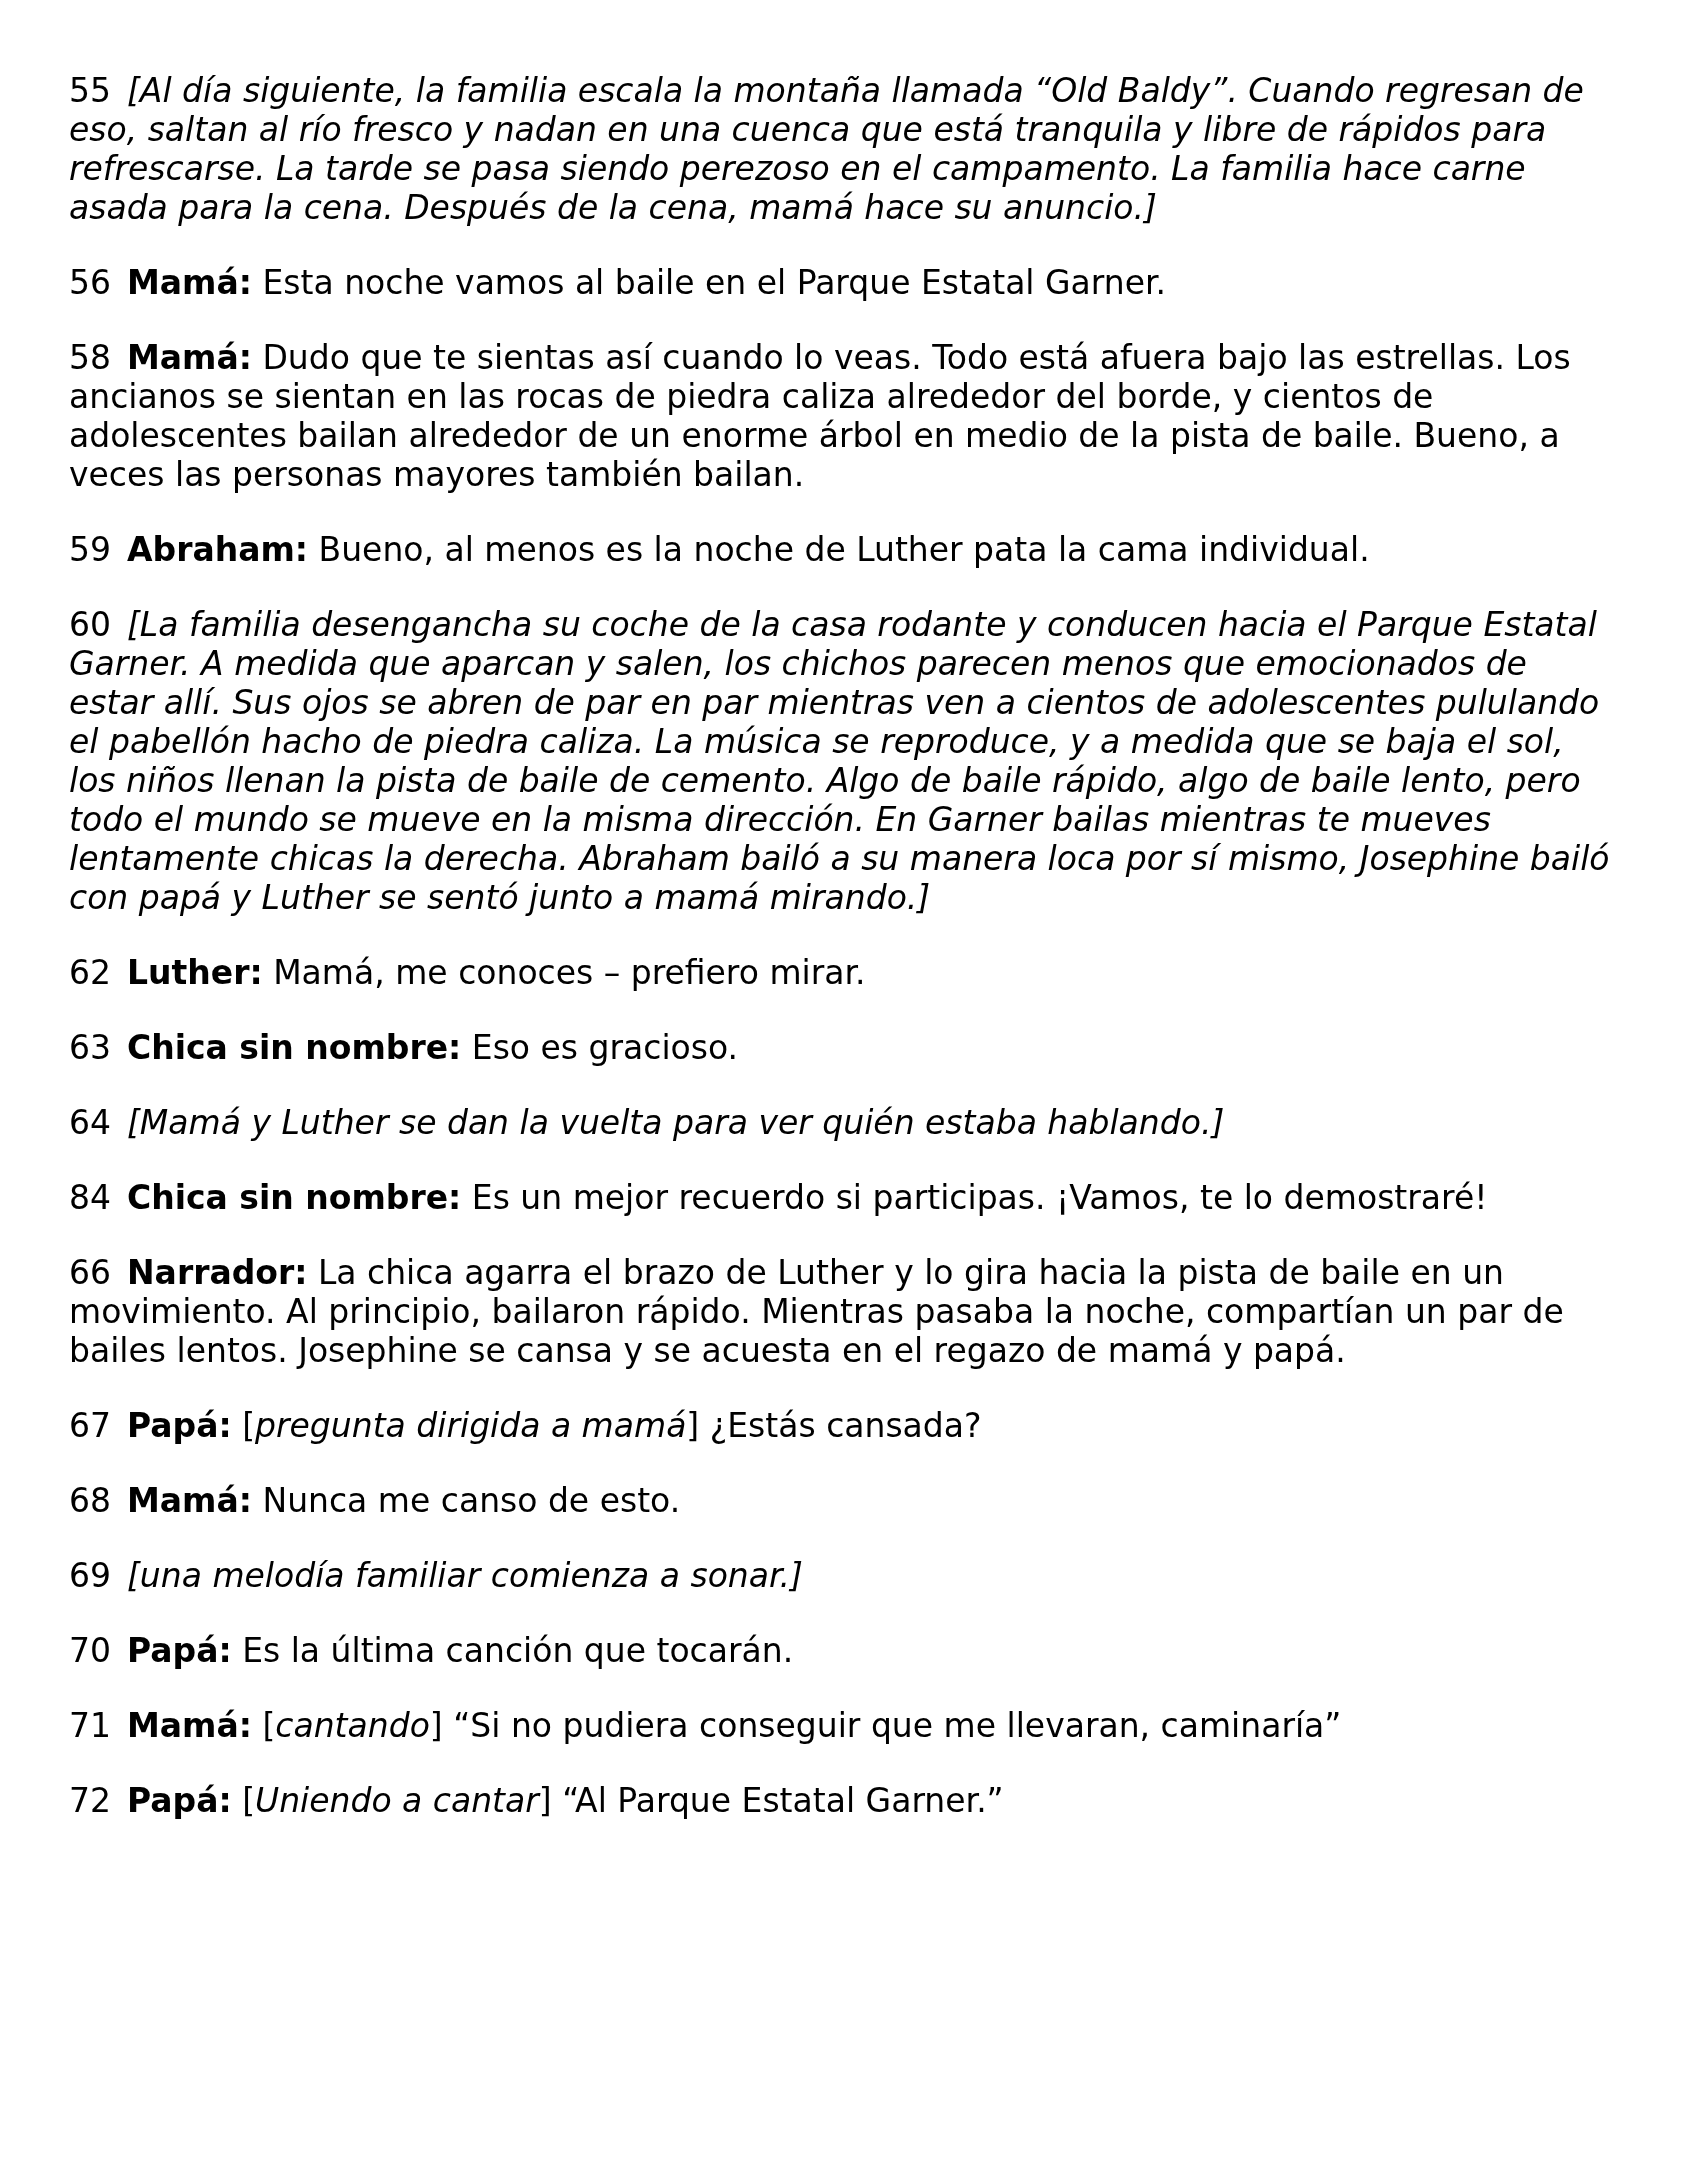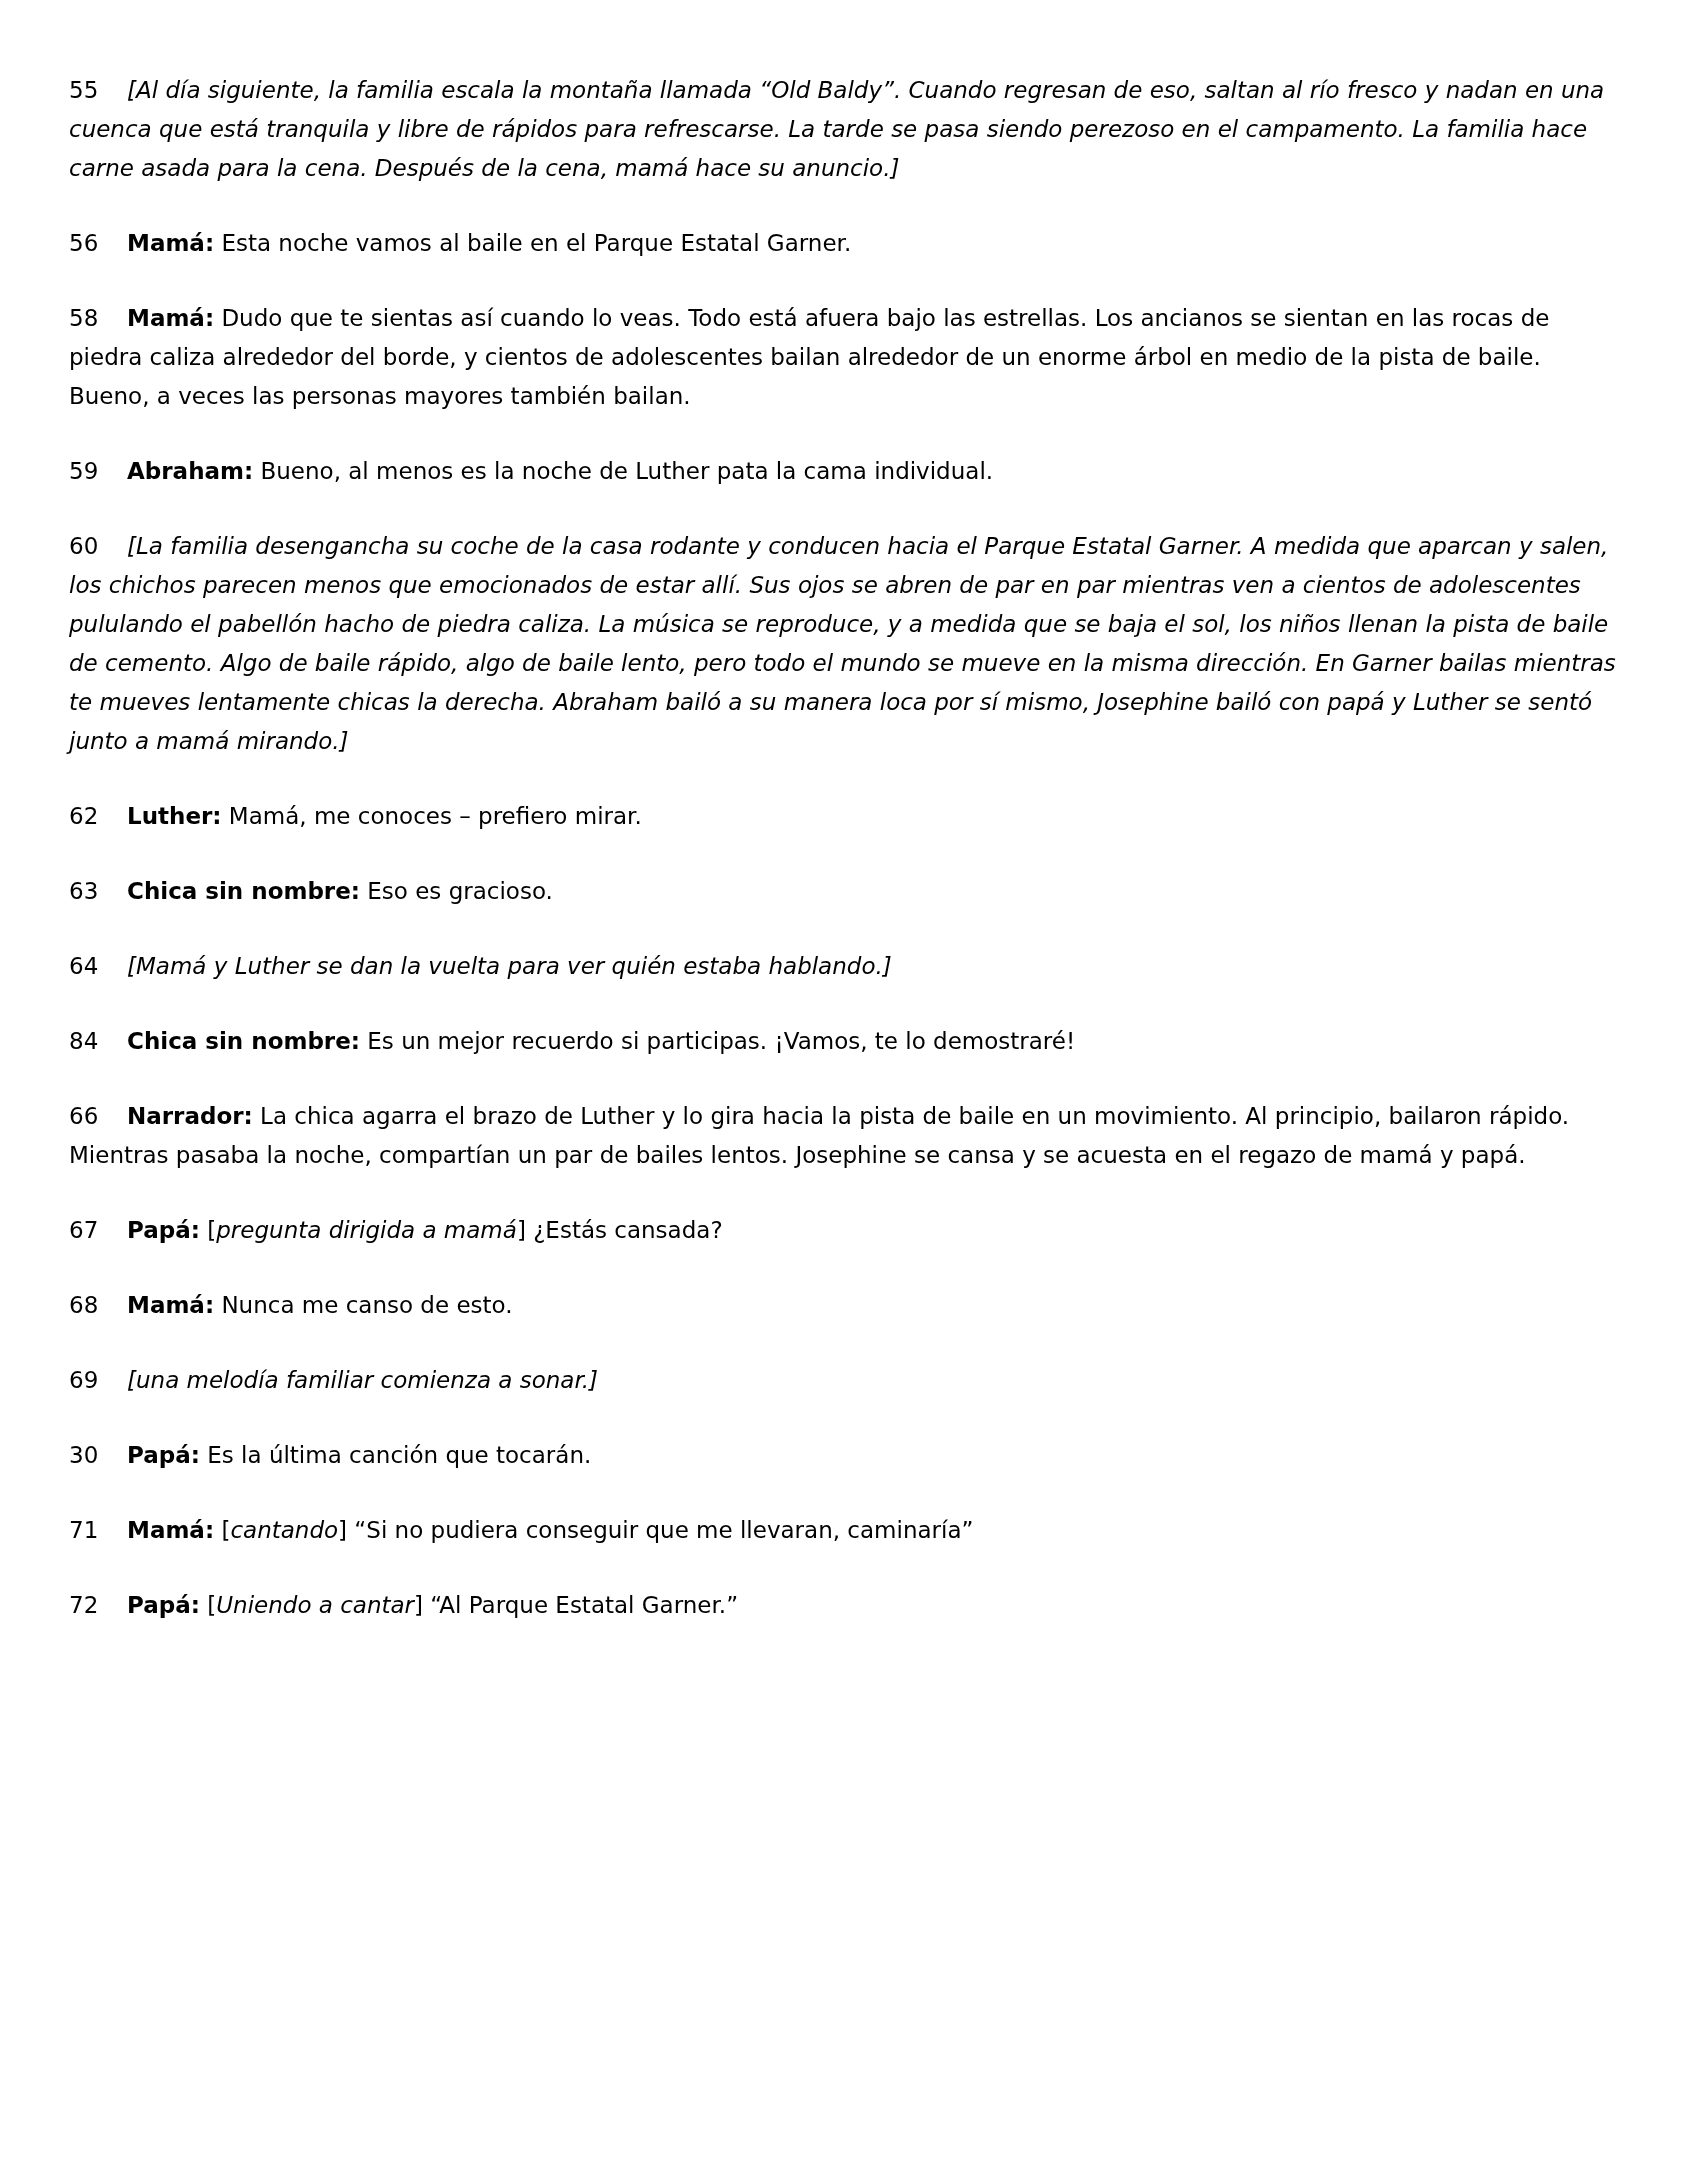--- a/index.html
+++ b/index.html
@@ -16,21 +16,21 @@
   }
   .page {
     box-sizing: border-box;
     width: 1683px;
     height: 2178px;
     padding: 71px 67px 59px 69px;
     overflow: hidden;
   }
   p.line {
     margin: 0 0 36px 0;
-    font-size: 23px;
+    font-size: 33px;
     line-height: 39px;
     text-align: left;
   }
   p.line:last-child { margin-bottom: 0; margin-top: 29px; }
   .num {
     display: inline-block;
     width: 58px;
     font-style: normal;
     font-weight: normal;
   }
@@ -48,17 +48,17 @@
     <p class="line"><span class="num">59</span><span class="seg-speaker">Abraham:</span><span class="seg-normal"> Bueno, al menos es la noche de Luther pata la cama individual.</span></p>
     <p class="line"><span class="num">60</span><span class="seg-italic">[La familia desengancha su coche de la casa rodante y conducen hacia el Parque Estatal Garner. A medida que aparcan y salen, los chichos parecen menos que emocionados de estar allí. Sus ojos se abren de par en par mientras ven a cientos de adolescentes pululando el pabellón hacho de piedra caliza. La música se reproduce, y a medida que se baja el sol, los niños llenan la pista de baile de cemento. Algo de baile rápido, algo de baile lento, pero todo el mundo se mueve en la misma dirección. En Garner bailas mientras te mueves lentamente chicas la derecha.  Abraham bailó a su manera loca por sí mismo, Josephine bailó con papá y Luther se sentó junto a mamá mirando.]</span></p>
     <p class="line"><span class="num">62</span><span class="seg-speaker">Luther:</span><span class="seg-normal"> Mamá, me conoces – prefiero mirar.</span></p>
     <p class="line"><span class="num">63</span><span class="seg-speaker">Chica sin nombre:</span><span class="seg-normal"> Eso es gracioso.</span></p>
     <p class="line"><span class="num">64</span><span class="seg-italic">[Mamá y Luther se dan la vuelta para ver quién estaba hablando.]</span></p>
     <p class="line"><span class="num">84</span><span class="seg-speaker">Chica sin nombre:</span><span class="seg-normal"> Es un mejor recuerdo si participas. ¡Vamos, te lo demostraré!</span></p>
     <p class="line"><span class="num">66</span><span class="seg-speaker">Narrador:</span><span class="seg-normal"> La chica agarra el brazo de Luther y lo gira hacia la pista de baile en un movimiento. Al principio, bailaron rápido. Mientras pasaba la noche, compartían un par de bailes lentos. Josephine se cansa y se acuesta en el regazo de mamá y papá.</span></p>
     <p class="line"><span class="num">67</span><span class="seg-speaker">Papá:</span><span class="seg-normal"> [</span><span class="seg-italic">pregunta dirigida a mamá</span><span class="seg-normal">] ¿Estás cansada?</span></p>
     <p class="line"><span class="num">68</span><span class="seg-speaker">Mamá:</span><span class="seg-normal"> Nunca me canso de esto.</span></p>
     <p class="line"><span class="num">69</span><span class="seg-italic">[una melodía familiar comienza a sonar.]</span></p>
-    <p class="line"><span class="num">30</span><span class="seg-speaker">Papá:</span><span class="seg-normal"> Es la última canción que tocarán.</span></p>
+    <p class="line"><span class="num">70</span><span class="seg-speaker">Papá:</span><span class="seg-normal"> Es la última canción que tocarán.</span></p>
     <p class="line"><span class="num">71</span><span class="seg-speaker">Mamá:</span><span class="seg-normal"> [</span><span class="seg-italic">cantando</span><span class="seg-normal">] “Si no pudiera conseguir que me llevaran, caminaría”</span></p>
     <p class="line"><span class="num">72</span><span class="seg-speaker">Papá:</span><span class="seg-normal"> [</span><span class="seg-italic">Uniendo a cantar</span><span class="seg-normal">] “Al Parque Estatal Garner.”</span></p>
   </div>
 
 
 </body></html>

